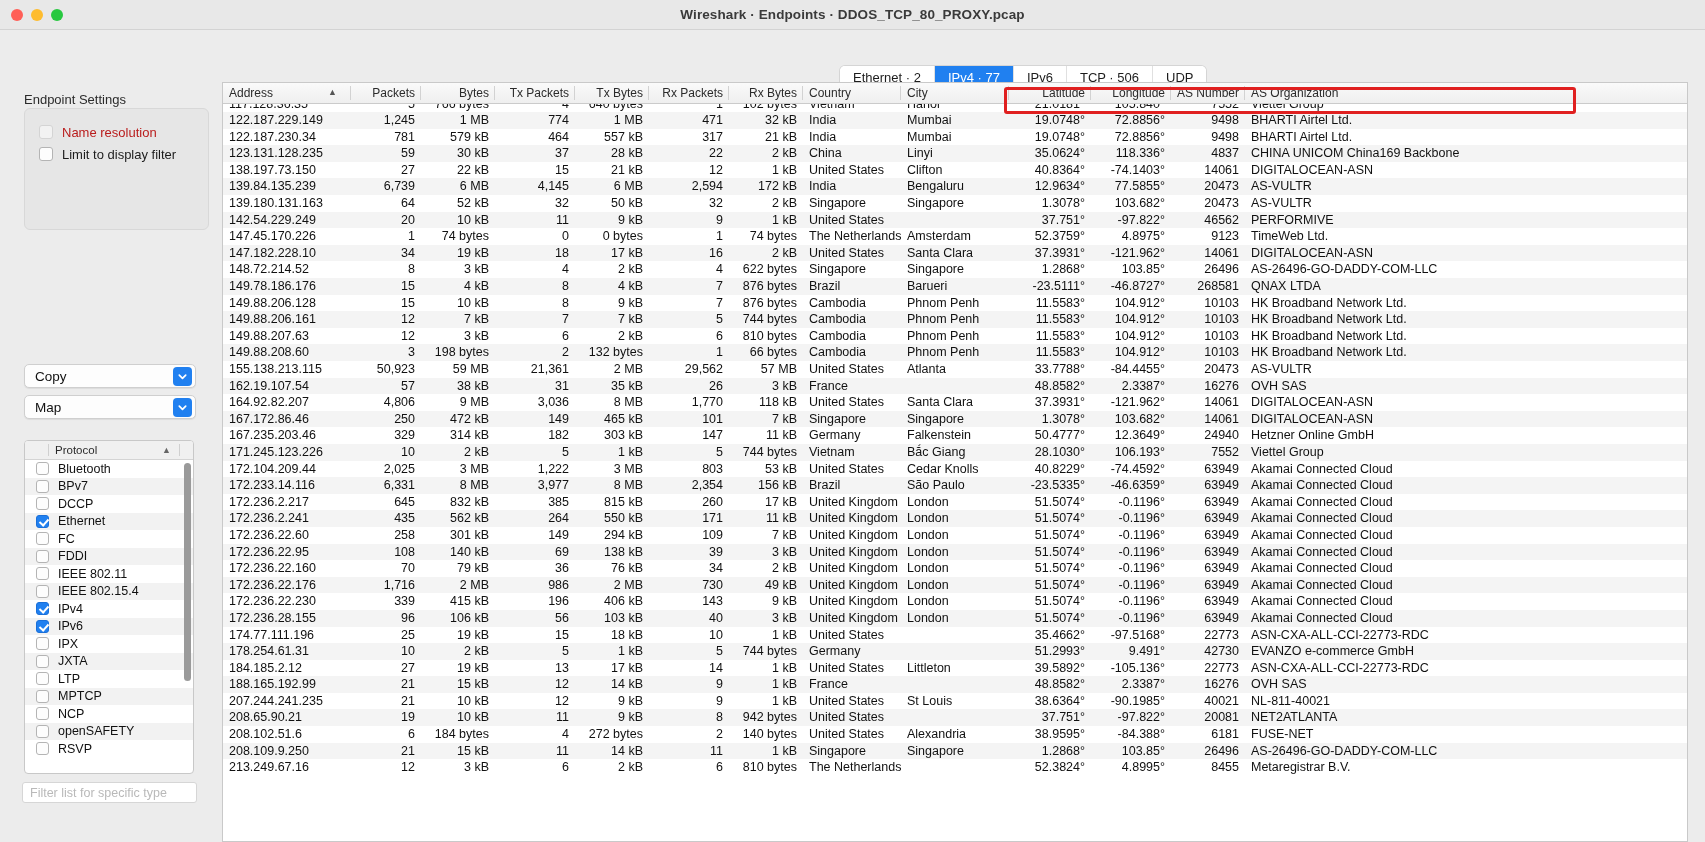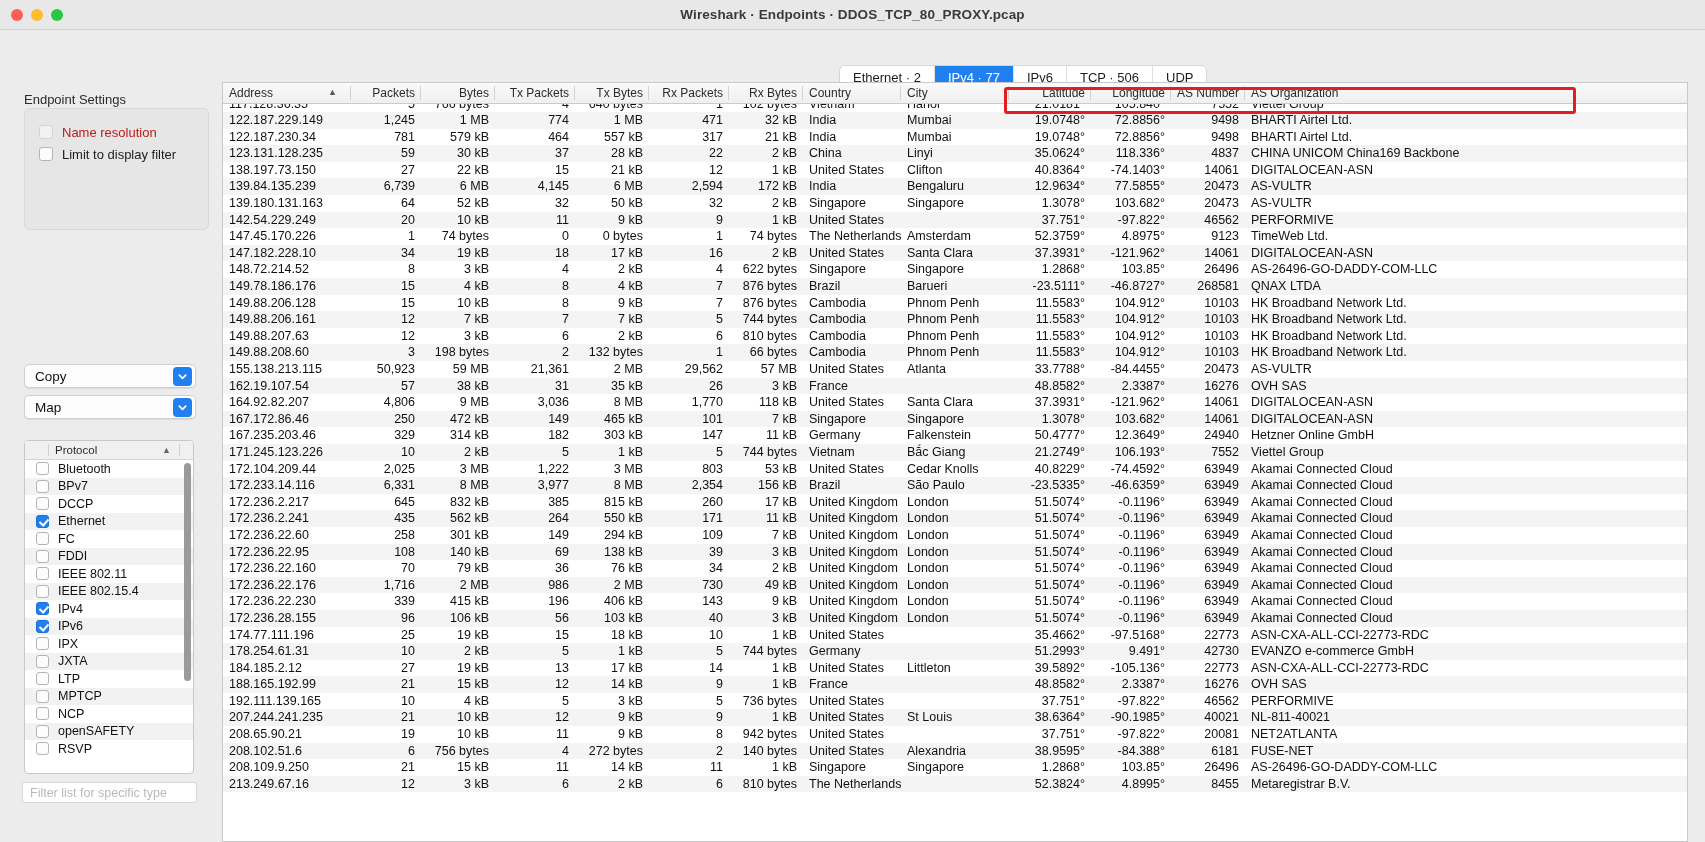--- a/index.html
+++ b/index.html
@@ -761,21 +761,21 @@
                 <tr>
                   <td class="txt" style="width: 128px;">171.245.123.226</td>
                   <td class="num" style="width: 70px;">10</td>
                   <td class="num" style="width: 74px;">2 kB</td>
                   <td class="num" style="width: 80px;">5</td>
                   <td class="num" style="width: 74px;">1 kB</td>
                   <td class="num" style="width: 80px;">5</td>
                   <td class="num" style="width: 74px;">744 bytes</td>
                   <td class="txt" style="width: 98px;">Vietnam</td>
                   <td class="txt" style="width: 108px;">Bắc Giang</td>
-                  <td class="num" style="width: 82px;">21.2749°</td>
+                  <td class="num" style="width: 82px;">28.1030°</td>
                   <td class="num" style="width: 80px;">106.193°</td>
                   <td class="num" style="width: 74px;">7552</td>
                   <td class="txt">Viettel Group</td>
                 </tr>
                 <tr>
                   <td class="txt" style="width: 128px;">172.104.209.44</td>
                   <td class="num" style="width: 70px;">2,025</td>
                   <td class="num" style="width: 74px;">3 MB</td>
                   <td class="num" style="width: 80px;">1,222</td>
                   <td class="num" style="width: 74px;">3 MB</td>
@@ -977,35 +977,20 @@
                   <td class="num" style="width: 80px;">9</td>
                   <td class="num" style="width: 74px;">1 kB</td>
                   <td class="txt" style="width: 98px;">France</td>
                   <td class="txt" style="width: 108px;"></td>
                   <td class="num" style="width: 82px;">48.8582°</td>
                   <td class="num" style="width: 80px;">2.3387°</td>
                   <td class="num" style="width: 74px;">16276</td>
                   <td class="txt">OVH SAS</td>
                 </tr>
                 <tr>
-                  <td class="txt" style="width: 128px;">192.111.139.165</td>
-                  <td class="num" style="width: 70px;">10</td>
-                  <td class="num" style="width: 74px;">4 kB</td>
-                  <td class="num" style="width: 80px;">5</td>
-                  <td class="num" style="width: 74px;">3 kB</td>
-                  <td class="num" style="width: 80px;">5</td>
-                  <td class="num" style="width: 74px;">736 bytes</td>
-                  <td class="txt" style="width: 98px;">United States</td>
-                  <td class="txt" style="width: 108px;"></td>
-                  <td class="num" style="width: 82px;">37.751°</td>
-                  <td class="num" style="width: 80px;">-97.822°</td>
-                  <td class="num" style="width: 74px;">46562</td>
-                  <td class="txt">PERFORMIVE</td>
-                </tr>
-                <tr>
                   <td class="txt" style="width: 128px;">207.244.241.235</td>
                   <td class="num" style="width: 70px;">21</td>
                   <td class="num" style="width: 74px;">10 kB</td>
                   <td class="num" style="width: 80px;">12</td>
                   <td class="num" style="width: 74px;">9 kB</td>
                   <td class="num" style="width: 80px;">9</td>
                   <td class="num" style="width: 74px;">1 kB</td>
                   <td class="txt" style="width: 98px;">United States</td>
                   <td class="txt" style="width: 108px;">St Louis</td>
                   <td class="num" style="width: 82px;">38.6364°</td>
@@ -1024,21 +1009,21 @@
                   <td class="txt" style="width: 98px;">United States</td>
                   <td class="txt" style="width: 108px;"></td>
                   <td class="num" style="width: 82px;">37.751°</td>
                   <td class="num" style="width: 80px;">-97.822°</td>
                   <td class="num" style="width: 74px;">20081</td>
                   <td class="txt">NET2ATLANTA</td>
                 </tr>
                 <tr>
                   <td class="txt" style="width: 128px;">208.102.51.6</td>
                   <td class="num" style="width: 70px;">6</td>
-                  <td class="num" style="width: 74px;">756 bytes</td>
+                  <td class="num" style="width: 74px;">184 bytes</td>
                   <td class="num" style="width: 80px;">4</td>
                   <td class="num" style="width: 74px;">272 bytes</td>
                   <td class="num" style="width: 80px;">2</td>
                   <td class="num" style="width: 74px;">140 bytes</td>
                   <td class="txt" style="width: 98px;">United States</td>
                   <td class="txt" style="width: 108px;">Alexandria</td>
                   <td class="num" style="width: 82px;">38.9595°</td>
                   <td class="num" style="width: 80px;">-84.388°</td>
                   <td class="num" style="width: 74px;">6181</td>
                   <td class="txt">FUSE-NET</td>

